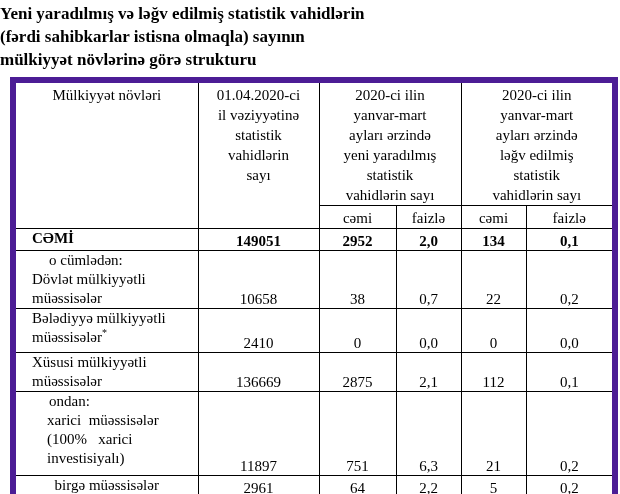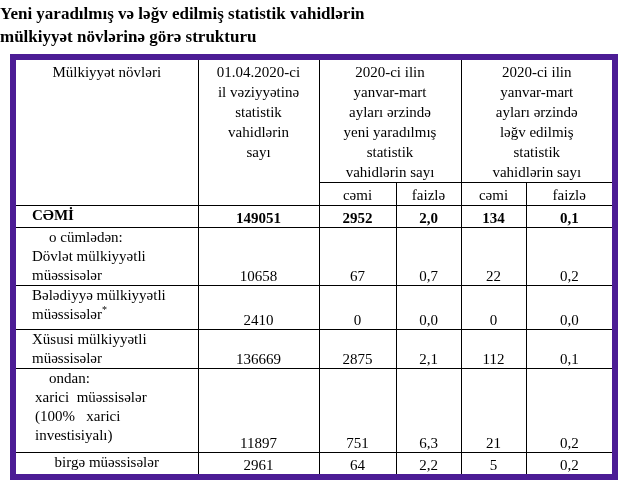--- a/index.html
+++ b/index.html
@@ -52,34 +52,35 @@
     padding-bottom: 36px;
     line-height: 19px;
   }
   .th-stock, .th-group { white-space: pre-line; }
   .th-sub { line-height: 18px; padding: 1px 0; }
   .stats tbody td { font-size: 15px; }
   .stats tbody tr:nth-child(1) { font-weight: bold; }
   .label-cell { vertical-align: top; padding: 2px 0 2px 0; }
   .lbl { line-height: 19px; white-space: pre; padding-left: 16px; }
   .lbl.indent  { padding-left: 33px; }
-  .lbl.indent2 { padding-left: 19px; }
+  .lbl.indent2 { padding-left: 31px; }
   .lbl.center  { text-align: center; padding-left: 0; }
   .num-cell {
     text-align: center;
     vertical-align: bottom;
     padding-bottom: 2px;
   }
   sup { font-size: 10px; line-height: 0; }
 </style>
 </head>
 <body>
 
 <div class="title">
   <div>Yeni yaradılmış və ləğv edilmiş statistik vahidlərin</div>
+  <div>(fərdi sahibkarlar istisna olmaqla) sayının</div>
   <div>mülkiyyət növlərinə görə strukturu</div>
 </div>
 
 <table class="stats">
   <colgroup>
     <col style="width:185px">
     <col style="width:121px">
     <col style="width:77px">
     <col style="width:65px">
     <col style="width:65px">
@@ -124,21 +125,21 @@
         <td class="num-cell">134</td>
         <td class="num-cell">0,1</td>
       </tr>
       <tr>
         <td class="label-cell">
           <div class="lbl indent">o cümlədən:</div>
           <div class="lbl">Dövlət mülkiyyətli</div>
           <div class="lbl">müəssisələr</div>
         </td>
         <td class="num-cell">10658</td>
-        <td class="num-cell">67</td>
+        <td class="num-cell">38</td>
         <td class="num-cell">0,7</td>
         <td class="num-cell">22</td>
         <td class="num-cell">0,2</td>
       </tr>
       <tr>
         <td class="label-cell">
           <div class="lbl">Bələdiyyə mülkiyyətli</div>
           <div class="lbl">müəssisələr<sup>*</sup></div>
         </td>
         <td class="num-cell">2410</td>

